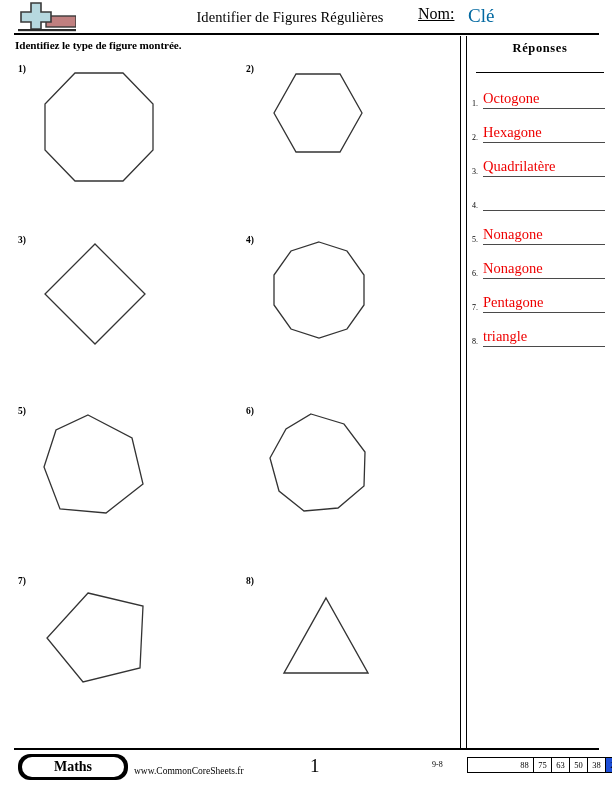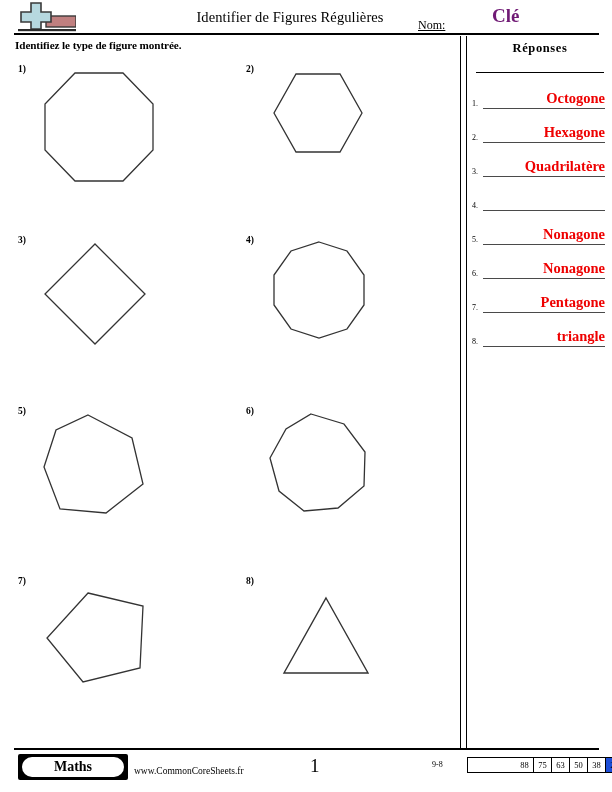--- a/index.html
+++ b/index.html
@@ -31,31 +31,30 @@
     position: absolute;
     left: 150px; top: 9px;
     width: 280px;
     text-align: center;
     font-size: 14.5px;
     letter-spacing: .1px;
     white-space: nowrap;
   }
   #name-label {
     position: absolute;
-    left: 418px; top: 18px;
-    font-size: 12px;
+    left: 418px; top: 5px;
+    font-size: 16px;
     text-decoration: underline;
   }
   #name-value {
     position: absolute;
     left: 468px; top: 5px;
     font-size: 19px;
-    font-weight: bold;
-    color: #701a75;
-    margin-left: 24px;
+    font-weight: normal;
+    color: #0369a1;
   }
   #header-rule {
     position: absolute;
     left: 14px; top: 33px;
     width: 585px; height: 2px;
     background: #000;
   }
 
   
   #instruction {
@@ -102,23 +101,23 @@
   .answer-line {
     position: absolute;
     left: 11px; bottom: 0;
     width: 122px;
     border-bottom: 1.3px solid #4a4a4a;
   }
   .answer-text {
     position: absolute;
     left: 11px; bottom: 2px;
     width: 122px;
-    text-align: right;
+    text-align: left;
     font-size: 14.5px;
-    font-weight: bold;
+    font-weight: normal;
     color: #ee0000;
     white-space: nowrap;
   }
 
   
   .problem { position: absolute; }
   .problem-num {
     position: absolute;
     left: 0; top: 0;
     font-size: 9.5px;
@@ -135,21 +134,21 @@
     position: absolute;
     left: 14px; top: 748px;
     width: 585px; height: 2px;
     background: #000;
   }
   #maths-badge {
     position: absolute;
     left: 18px; top: 754px;
     width: 110px; height: 26px;
     background: #000;
-    border-radius: 2px;
+    border-radius: 12px;
   }
   #maths-badge-inner {
     position: absolute;
     left: 4px; top: 3px;
     width: 102px; height: 20px;
     background: #fff;
     border-radius: 11px;
     text-align: center;
     line-height: 20px;
     font-size: 14px;

